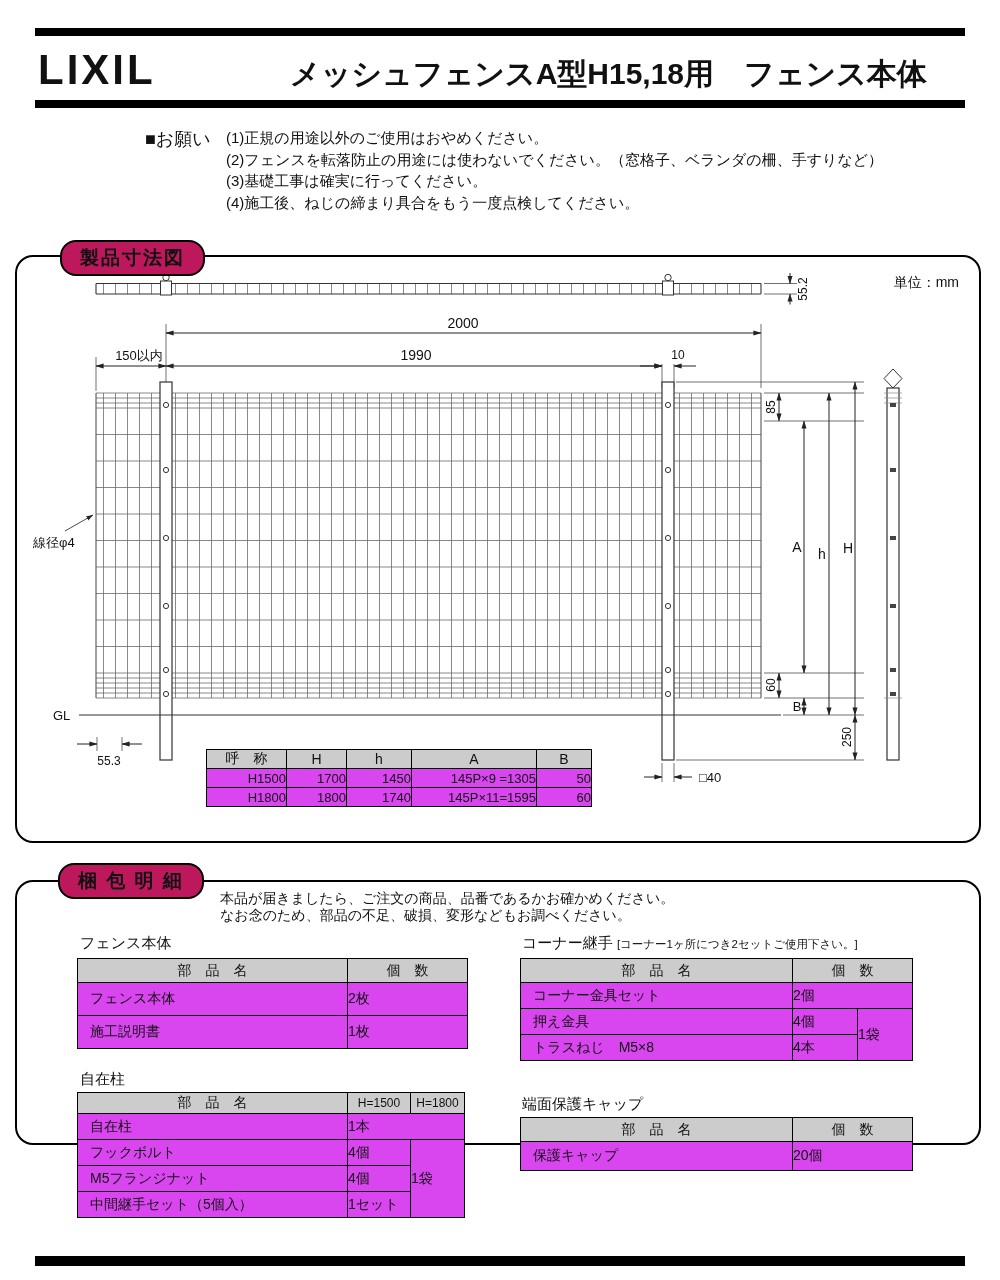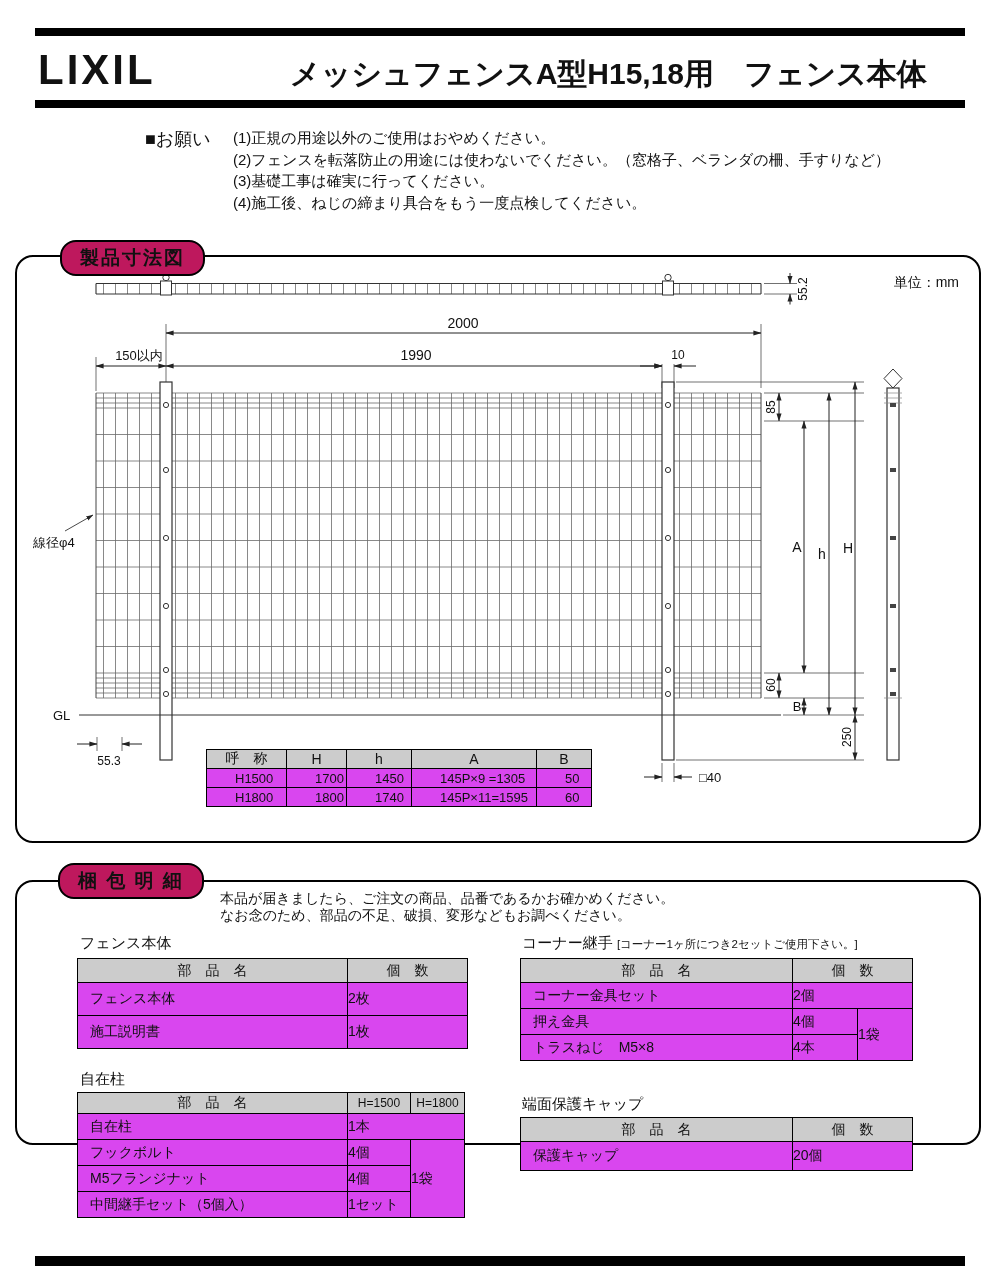--- a/index.html
+++ b/index.html
@@ -7,41 +7,41 @@
   body { width:1000px; height:1280px; position:relative; overflow:hidden;
          font-family:"Liberation Sans","DejaVu Sans",sans-serif; color:#111; }
 
   
   .rule { position:absolute; left:35px; width:930px; height:8px; background:#000; }
   .logo { position:absolute; left:38px; top:46px; font-size:42px; font-weight:800; letter-spacing:3px; }
   .doc-title { position:absolute; left:290px; top:54px; font-size:30px; font-weight:bold; white-space:nowrap; }
 
   
   .notice-label { position:absolute; left:145px; top:127px; font-size:18px; }
-  .notice-lines { position:absolute; left:233px; top:127px; font-size:15px; line-height:21.5px; white-space:nowrap; }
+  .notice-lines { position:absolute; left:226px; top:127px; font-size:15px; line-height:21.5px; white-space:nowrap; }
 
   
   .sec-box { position:absolute; left:15px; width:966px; border:2px solid #000; border-radius:18px; background:#fff; }
   .dim-box  { top:255px; height:588px; }
   .pack-box { top:880px; height:265px; }
   .sec-title { position:absolute; background:#be185d; border:2px solid #000; border-radius:16px;
                font-size:19px; font-weight:bold; padding:3px 18px; letter-spacing:2px; z-index:3; white-space:nowrap; }
   .dim-title  { left:60px; top:240px; }
   .pack-title { left:58px; top:863px; }
 
   
   table.doc { position:absolute; border-collapse:collapse; table-layout:fixed; background:#d946ef; z-index:2; }
   table.doc th, table.doc td { border:1px solid #000; font-weight:normal; white-space:nowrap; overflow:hidden; }
   table.doc th { background:#ccc; text-align:center; font-size:14px; }
   table.doc td.name { text-align:left; padding-left:12px; font-size:14px; }
   table.doc td.num, table.doc td.bag { text-align:left; font-size:14px; }
 
   .spec { left:189px; top:492px; width:385px; }
   .spec th { height:18px; font-size:13px; }
-  .spec td { height:19px; font-size:13px; text-align:left;padding-left:28px; }
+  .spec td { height:19px; font-size:13px; text-align:right;padding-left:28px; }
 
   .t-fence th { height:24px; } .t-fence td { height:33px; }
   .t-post  th { height:21px; } .t-post td { height:26px; }
   .t-post  th.sm { font-size:12px; }
   .t-corner th { height:24px; } .t-corner td { height:26px; }
   .t-cap   th { height:24px; } .t-cap td { height:29px; }
 
   .tbl-title { position:absolute; font-size:15px; white-space:nowrap; z-index:2; }
   .tbl-note  { font-size:11.5px; }
   .pack-notes { position:absolute; left:203px; top:8px; font-size:14px; line-height:17px; white-space:nowrap; }

